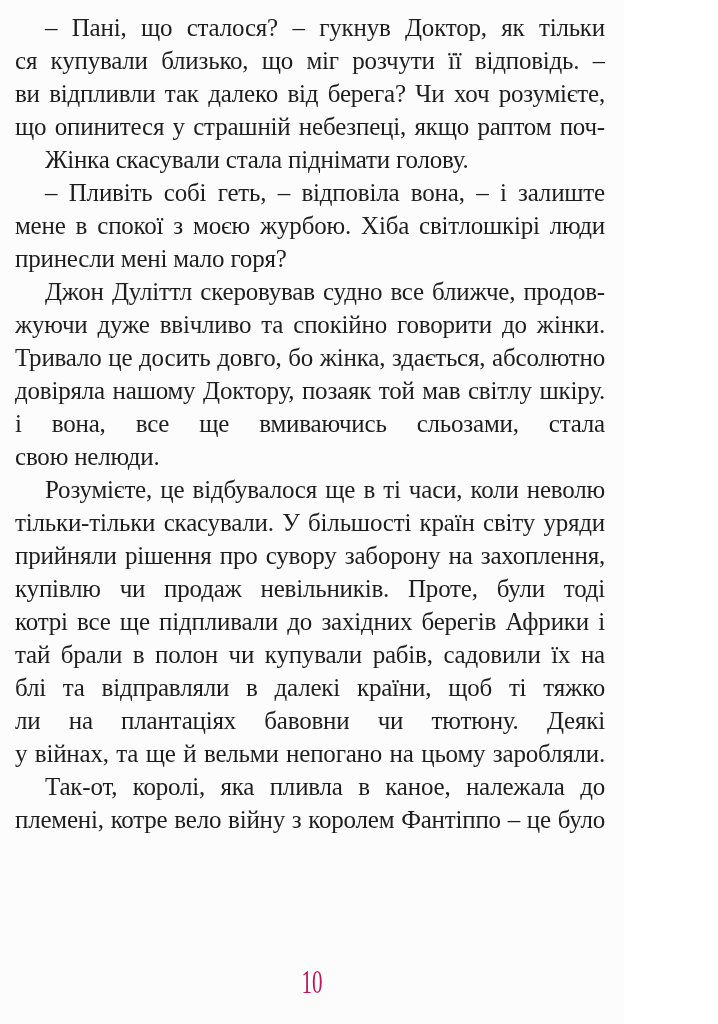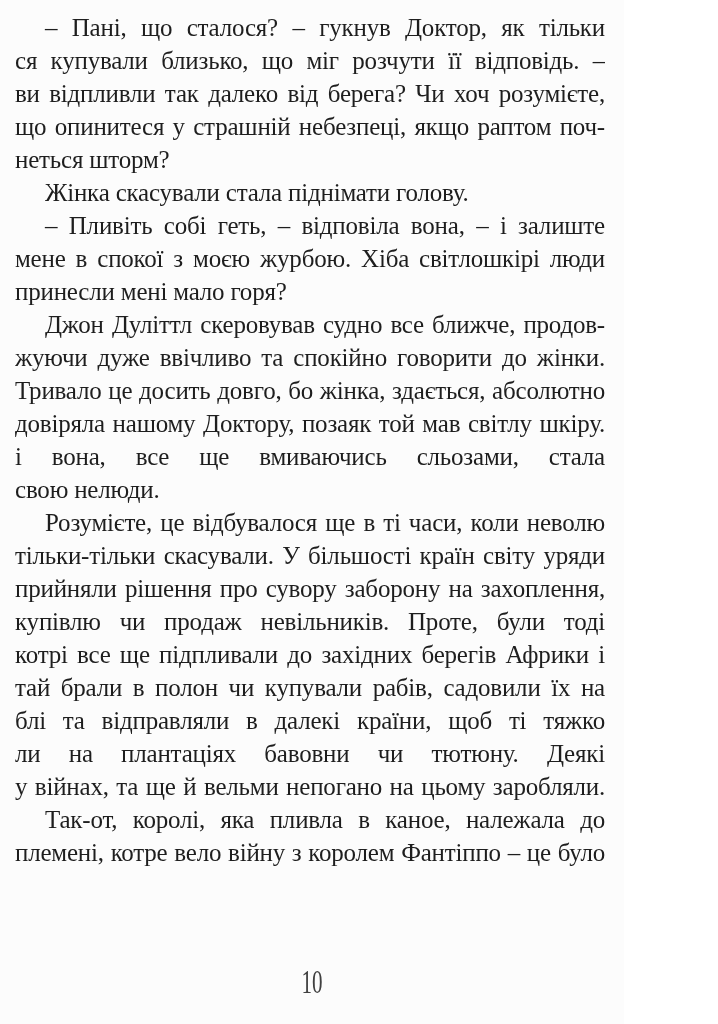--- a/index.html
+++ b/index.html
@@ -41,39 +41,38 @@
   }
   .line.first-of-para { text-indent: 30px; }
   .page-number {
     position: absolute;
     top: 962px;
     left: 0;
     width: 100%;
     text-align: center;
     font-size: 34px;
     line-height: 40px;
-    color: #404040;
+    color: #be185d;
   }
   .page-number span {
     display: inline-block;
     transform: scaleX(0.62);
     font-weight: normal;
   }
 </style>
 </head>
 <body>
 
 <div class="page">
   <div class="text-block">
       <div class="para">
         <div class="line fill first-of-para">– Пані, що сталося? – гукнув Доктор, як тільки опинив-</div>
         <div class="line fill">ся купували близько, що міг розчути її відповідь. – Чому</div>
         <div class="line fill">ви відпливли так далеко від берега? Чи хоч розумієте,</div>
         <div class="line fill">що опинитеся у страшній небезпеці, якщо раптом поч-</div>
-        <div class="line">неться шторм?</div>
       </div>
       <div class="para">
         <div class="line first-of-para">Жінка скасували стала піднімати голову.</div>
       </div>
       <div class="para">
         <div class="line fill first-of-para">– Пливіть собі геть, – відповіла вона, – і залиште</div>
         <div class="line fill">мене в спокої з моєю журбою. Хіба світлошкірі люди</div>
         <div class="line">принесли мені мало горя?</div>
       </div>
       <div class="para">

